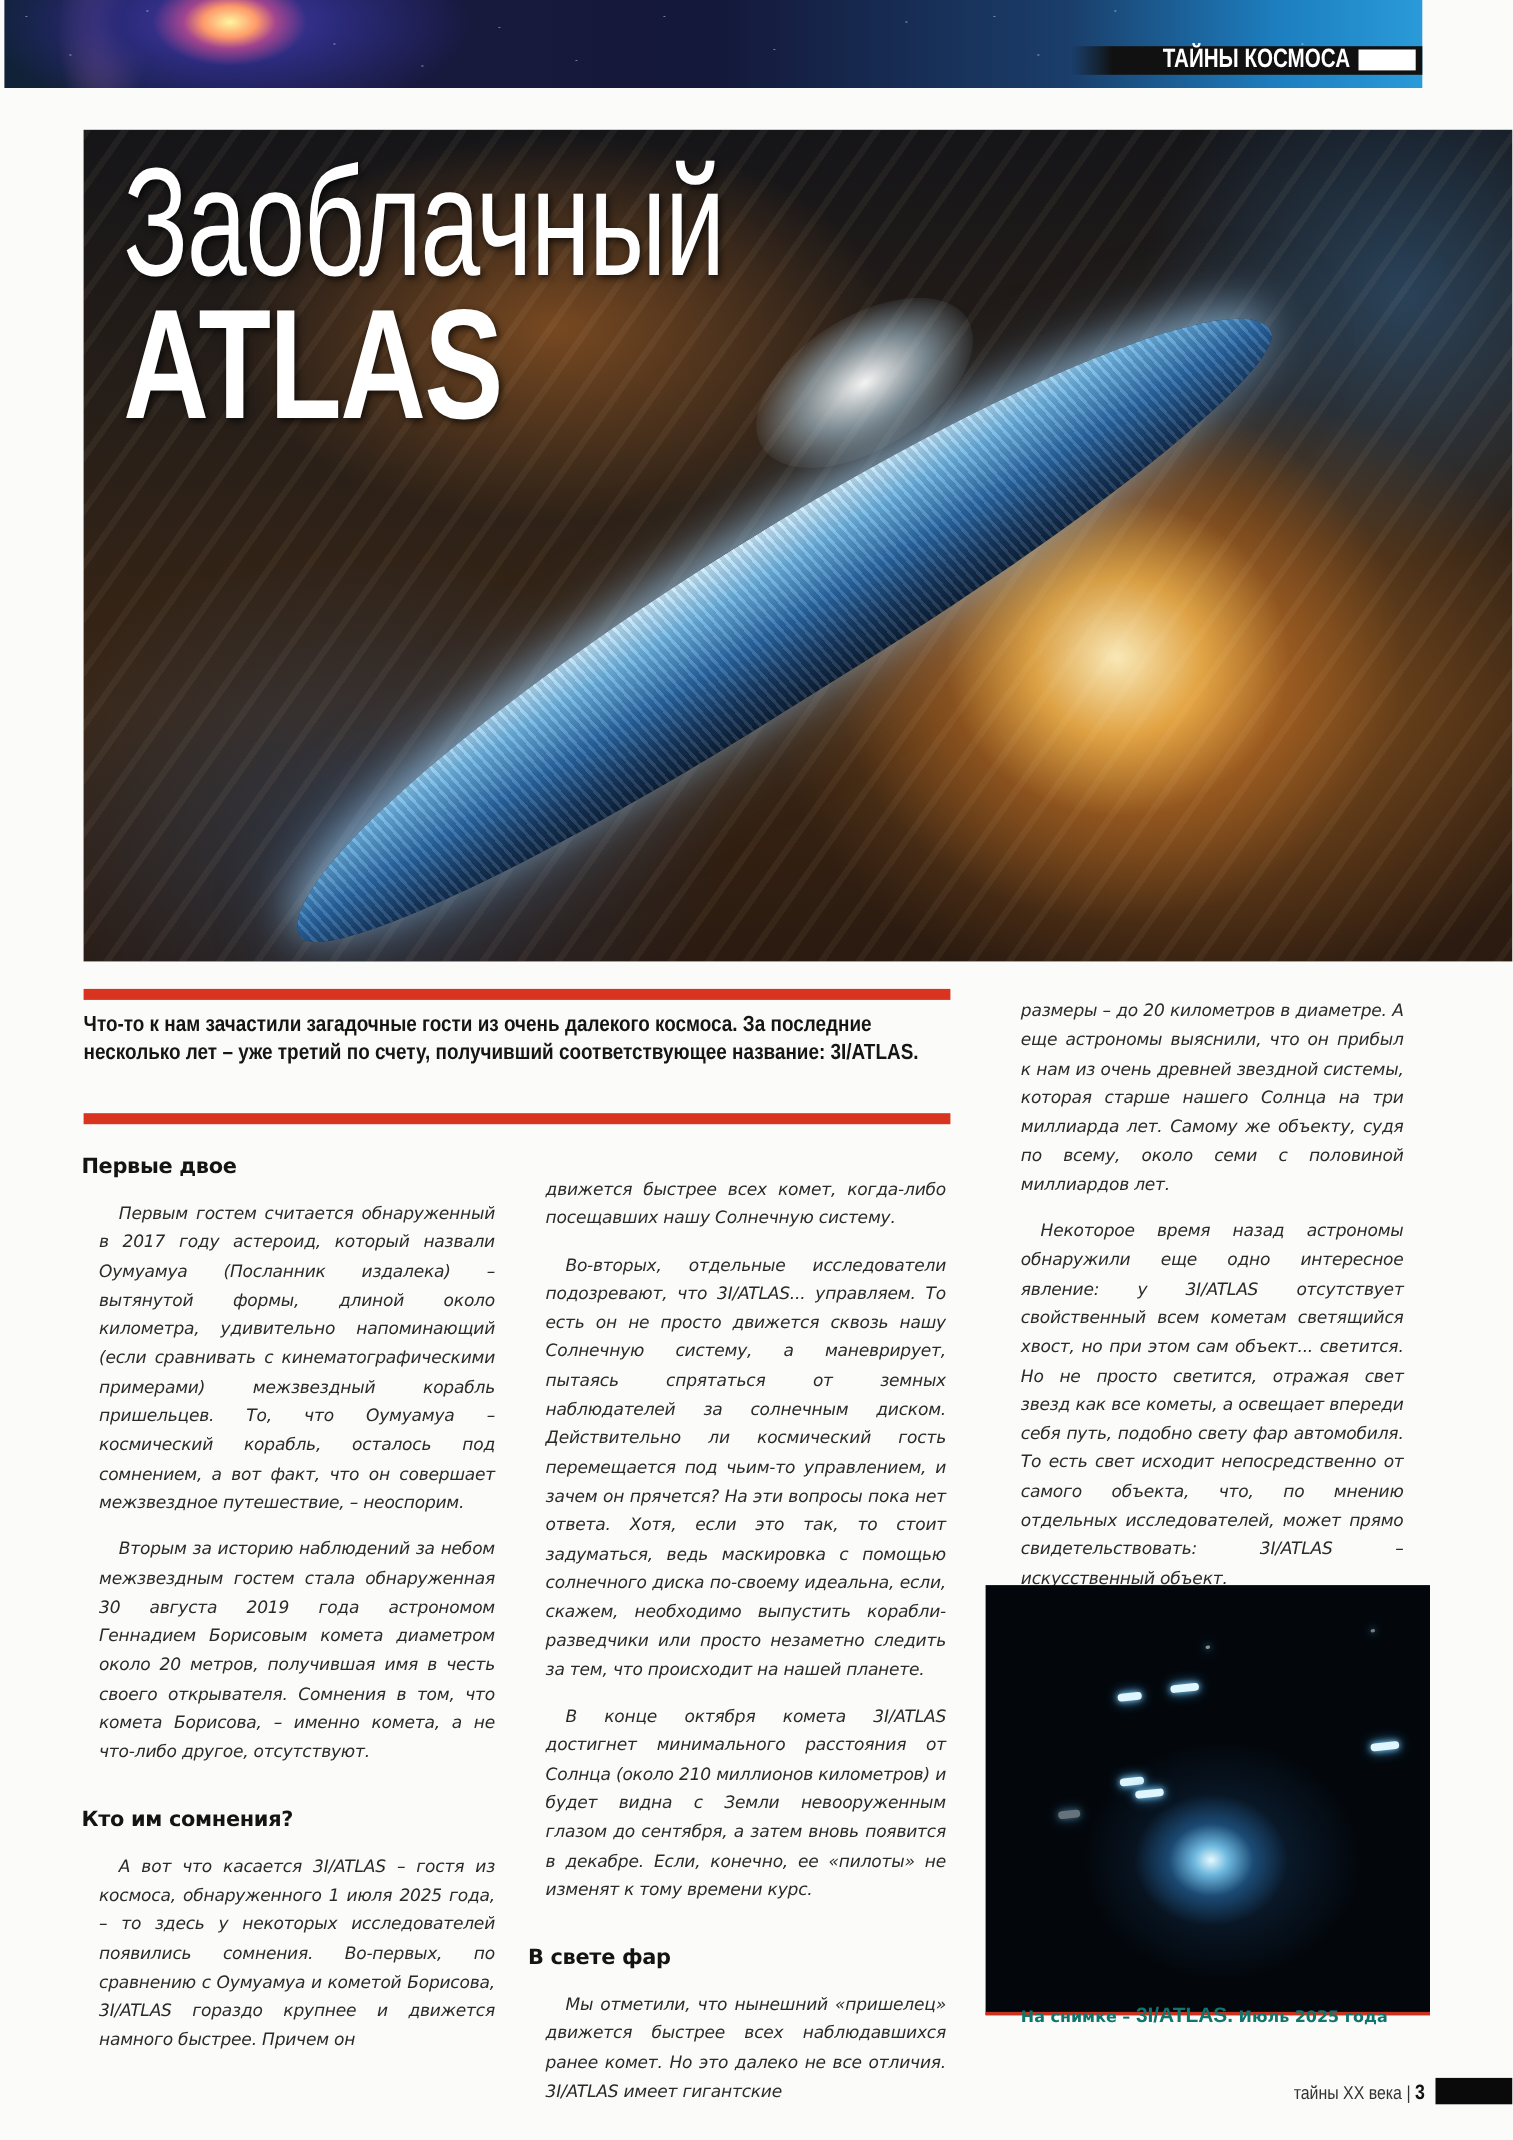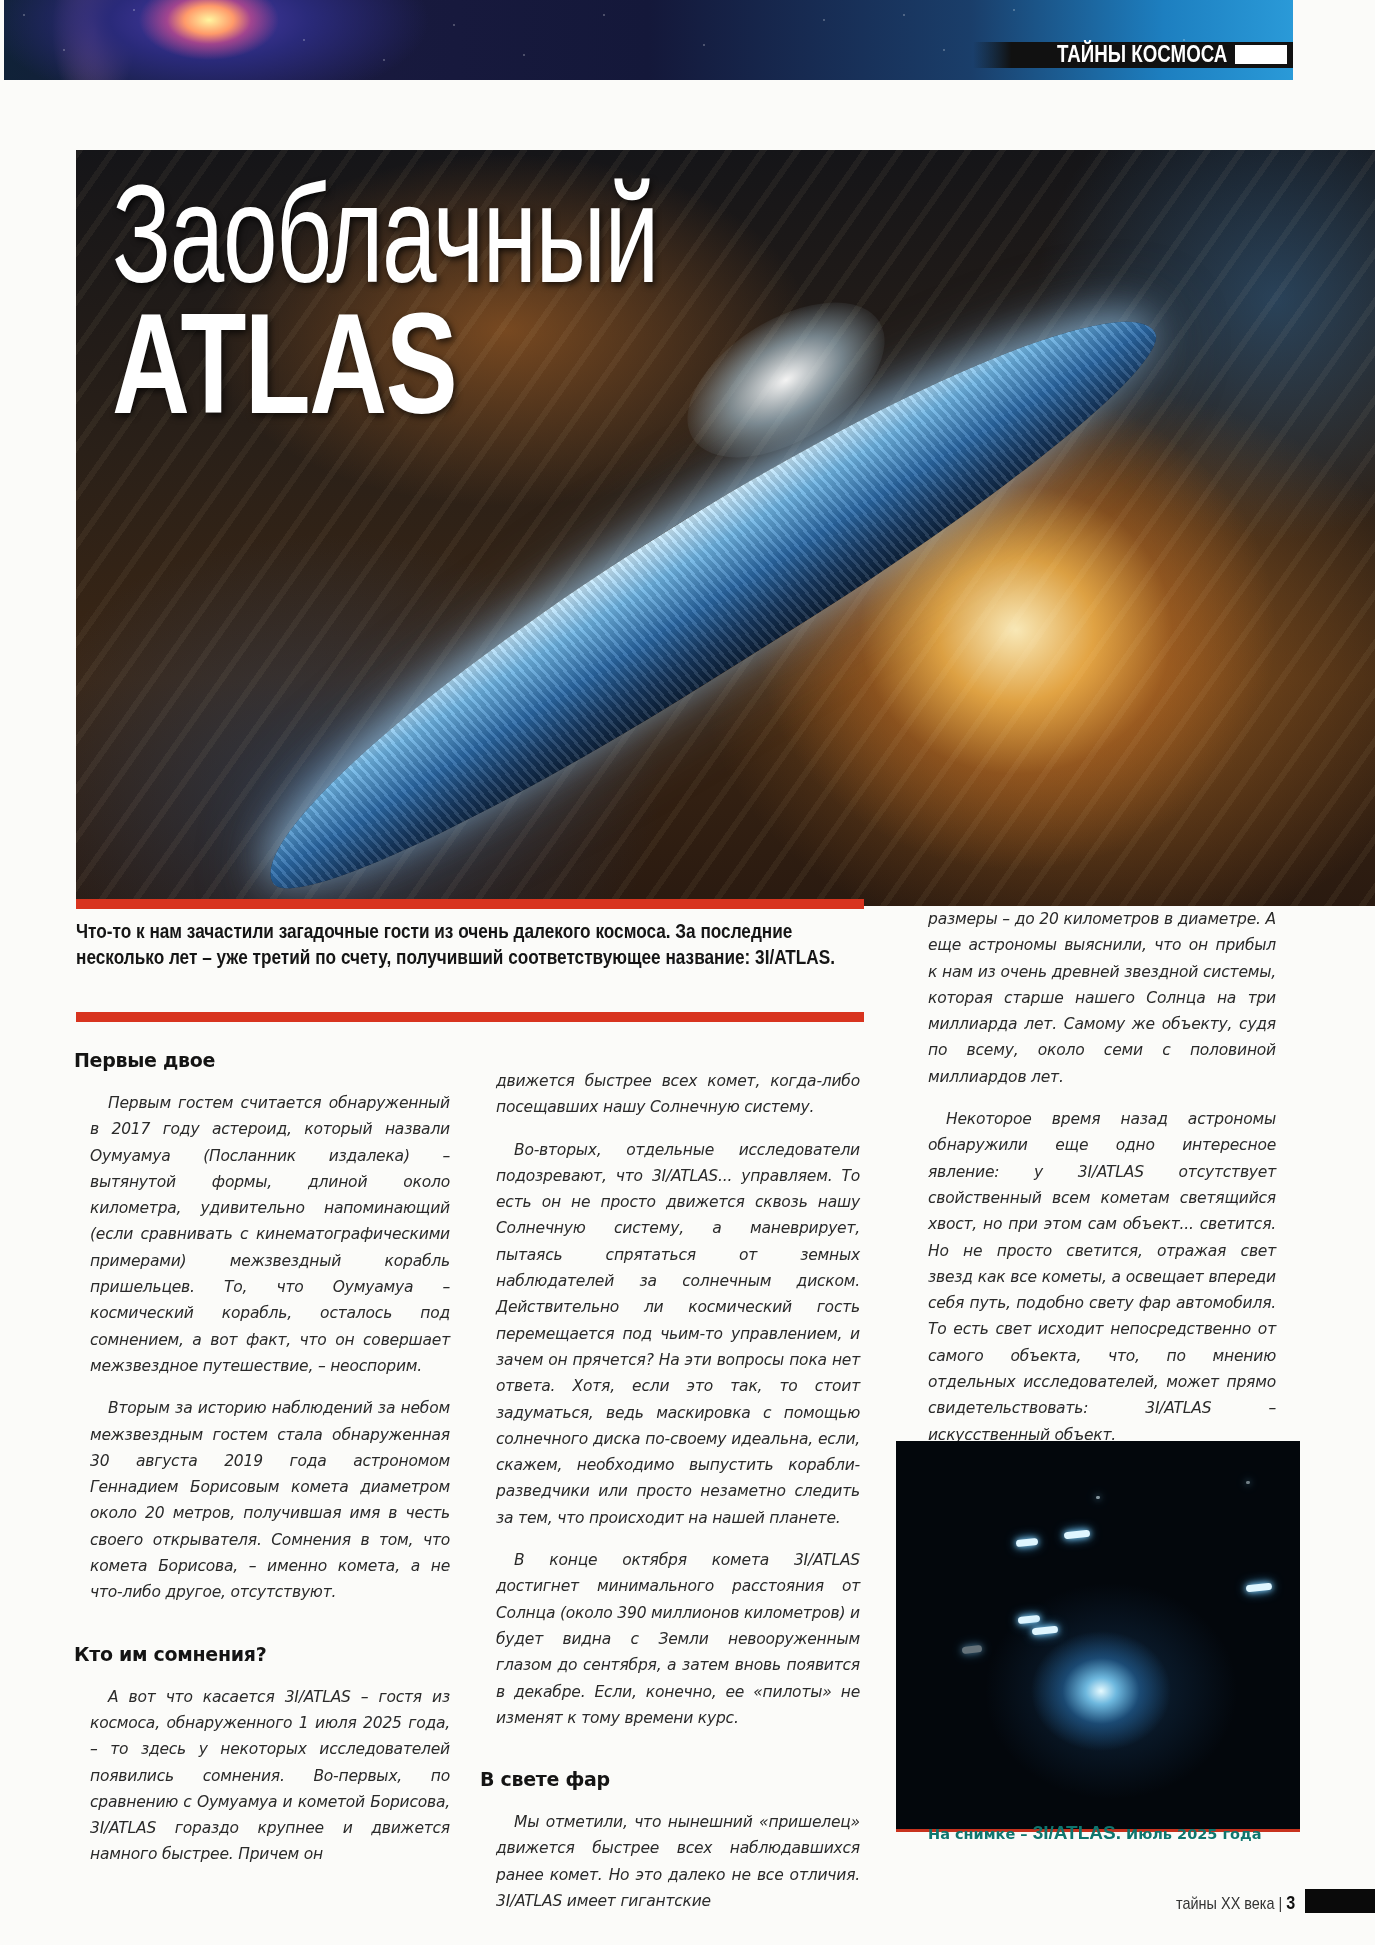--- a/index.html
+++ b/index.html
@@ -49,21 +49,20 @@
   
   .hero {
     position: absolute; left: 76px; top: 118px; width: 1299px; height: 756px; overflow: hidden;
     background:
       radial-gradient(ellipse 260px 240px at 940px 480px, rgba(255,240,190,0.95) 0%, rgba(255,190,80,0.75) 30%, rgba(210,120,40,0.35) 60%, rgba(0,0,0,0) 100%),
       radial-gradient(ellipse 500px 380px at 1000px 520px, rgba(220,130,40,0.55), rgba(0,0,0,0) 75%),
       radial-gradient(ellipse 380px 220px at 430px 180px, rgba(190,110,40,0.55), rgba(0,0,0,0) 80%),
       radial-gradient(ellipse 300px 300px at 1200px 150px, rgba(60,140,210,0.35), rgba(0,0,0,0) 80%),
       radial-gradient(ellipse 420px 320px at 250px 640px, rgba(40,80,130,0.45), rgba(0,0,0,0) 80%),
       linear-gradient(180deg, #151518 0%, #2a2018 40%, #3b2614 70%, #2a1a10 100%);
-    margin-top: 32px;
   }
   .hero-rays {
     position: absolute; inset: 0;
     background: repeating-linear-gradient(125deg, rgba(255,230,180,0.05) 0px, rgba(255,230,180,0.05) 6px, rgba(0,0,0,0) 6px, rgba(0,0,0,0) 28px);
     mix-blend-mode: screen;
   }
   .asteroid {
     position: absolute; left: 110px; top: 370px; width: 1040px; height: 150px;
     transform: rotate(-32deg); transform-origin: center;
     border-radius: 50% 50% 45% 45% / 60% 60% 40% 40%;
@@ -174,21 +173,21 @@
   <p>Первым гостем считается обнаруженный в 2017 году астероид, который назвали Оумуамуа (Посланник издалека) – вытянутой формы, длиной около километра, удивительно напоминающий (если сравнивать с кинематографическими примерами) межзвездный корабль пришельцев. То, что Оумуамуа – космический корабль, осталось под сомнением, а вот факт, что он совершает межзвездное путешествие, – неоспорим.</p>
   <p>Вторым за историю наблюдений за небом межзвездным гостем стала обнаруженная 30 августа 2019 года астрономом Геннадием Борисовым комета диаметром около 20 метров, получившая имя в честь своего открывателя. Сомнения в том, что комета Борисова, – именно комета, а не что-либо другое, отсутствуют.</p>
   <div class="spacer-h2"></div>
   <h2>Кто им сомнения?</h2>
   <p>А вот что касается 3I/ATLAS – гостя из космоса, обнаруженного 1 июля 2025 года, – то здесь у некоторых исследователей появились сомнения. Во-первых, по сравнению с Оумуамуа и кометой Борисова, 3I/ATLAS гораздо крупнее и движется намного быстрее. Причем он</p>
 </div>
 
 <div class="col col2">
   <p style="text-indent:0">движется быстрее всех комет, когда-либо посещавших нашу Солнечную систему.</p>
   <p>Во-вторых, отдельные исследователи подозревают, что 3I/ATLAS... управляем. То есть он не просто движется сквозь нашу Солнечную систему, а маневрирует, пытаясь спрятаться от земных наблюдателей за солнечным диском. Действительно ли космический гость перемещается под чьим-то управлением, и зачем он прячется? На эти вопросы пока нет ответа. Хотя, если это так, то стоит задуматься, ведь маскировка с помощью солнечного диска по-своему идеальна, если, скажем, необходимо выпустить корабли-разведчики или просто незаметно следить за тем, что происходит на нашей планете.</p>
-  <p>В конце октября комета 3I/ATLAS достигнет минимального расстояния от Солнца (около 390 миллионов километров) и будет видна с Земли невооруженным глазом до сентября, а затем вновь появится в декабре. Если, конечно, ее «пилоты» не изменят к тому времени курс.</p>
+  <p>В конце октября комета 3I/ATLAS достигнет минимального расстояния от Солнца (около 210 миллионов километров) и будет видна с Земли невооруженным глазом до сентября, а затем вновь появится в декабре. Если, конечно, ее «пилоты» не изменят к тому времени курс.</p>
   <div class="spacer-h2"></div>
   <h2>В свете фар</h2>
   <p>Мы отметили, что нынешний «пришелец» движется быстрее всех наблюдавшихся ранее комет. Но это далеко не все отличия. 3I/ATLAS имеет гигантские</p>
 </div>
 
 <div class="col col3">
   <p style="text-indent:0">размеры – до 20 километров в диаметре. А еще астрономы выяснили, что он прибыл к нам из очень древней звездной системы, которая старше нашего Солнца на три миллиарда лет. Самому же объекту, судя по всему, около семи с половиной миллиардов лет.</p>
   <p>Некоторое время назад астрономы обнаружили еще одно интересное явление: у 3I/ATLAS отсутствует свойственный всем кометам светящийся хвост, но при этом сам объект... светится. Но не просто светится, отражая свет звезд как все кометы, а освещает впереди себя путь, подобно свету фар автомобиля. То есть свет исходит непосредственно от самого объекта, что, по мнению отдельных исследователей, может прямо свидетельствовать: 3I/ATLAS – искусственный объект.</p>
   <div class="byline">Игорь НИКИТИН</div>
 </div>

